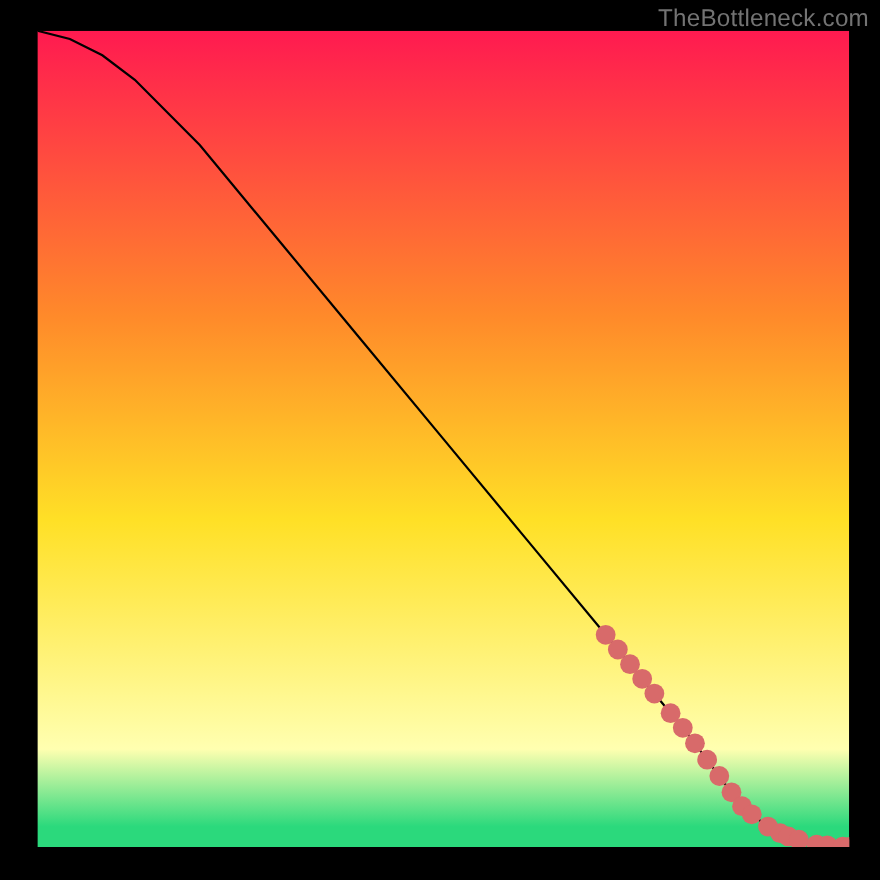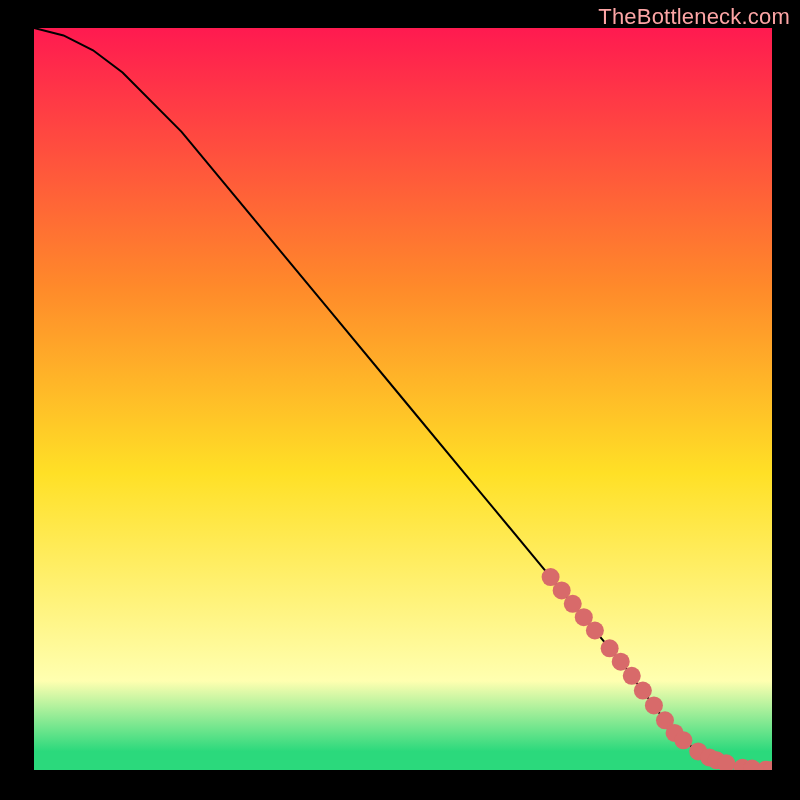--- a/index.html
+++ b/index.html
@@ -14,21 +14,21 @@
   .frame {
     position: relative;
     width: 800px;
     height: 800px;
     background: #000;
   }
   .watermark {
     position: absolute;
     top: 4px;
     right: 10px;
-    color: #fca5a5;
+    color: #737373;
     font-size: 22px;
     font-weight: 500;
     letter-spacing: 0.2px;
     z-index: 50;
   }
   .plot-bg {
     position: absolute;
     left: 34px;
     top: 28px;
     width: 738px;

